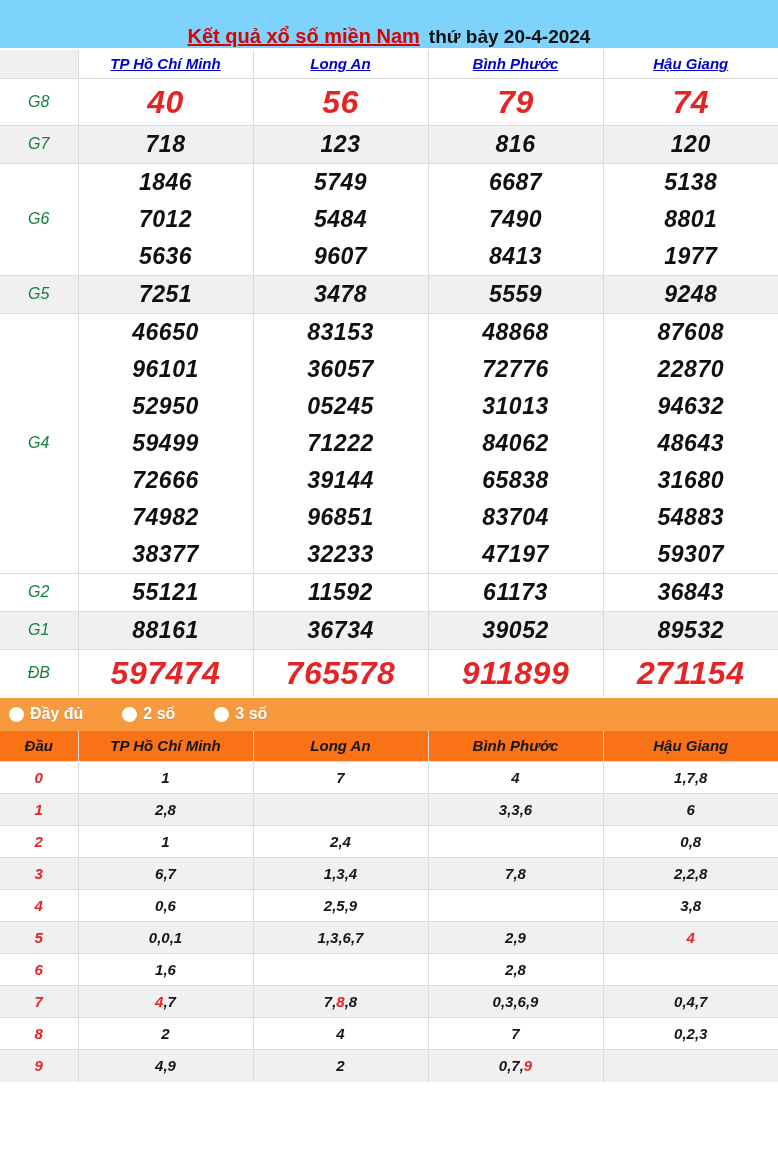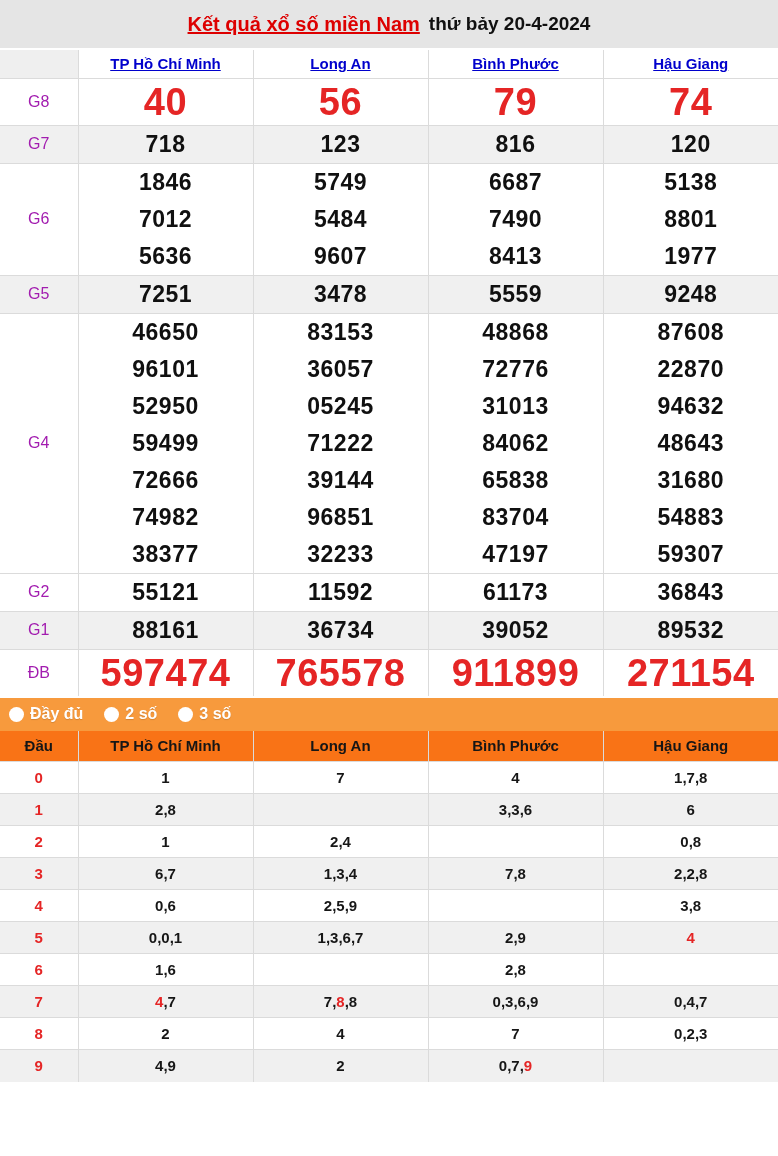--- a/index.html
+++ b/index.html
@@ -6,24 +6,24 @@
   html,body { background:#fff; }
   body {
     width:778px;
     font-family:"Liberation Sans","DejaVu Sans",sans-serif;
     color:#111;
   }
   .page { width:778px; }
 
   
   .title-bar {
-    background:#e5e5e5;
+    background:#7dd3fc;
     height:50px;
     display:flex;
-    align-items:center;
+    align-items:flex-end;
     justify-content:center;
     gap:9px;
     border-bottom:2px solid #fff;
   }
   .title-link {
     color:#DD0000;
     font-weight:bold;
     font-size:20px;
     text-decoration:underline;
     cursor:pointer;
@@ -33,20 +33,21 @@
     font-weight:bold;
     font-size:19px;
   }
 
   
   table {
     width:778px;
     border-collapse:collapse;
     border-style:hidden;           
     table-layout:fixed;
+    font-style:italic;
   }
   td, th { border:1px solid #DBDBDB; text-align:center; vertical-align:middle; padding:0; }
   col.c-label { width:78px; }
   col.c-prov  { width:175px; }
   tr.stripe { background:#F0F0F0;margin-left:36px; }
 
   
   .main-table th {
     height:28px;
     background:#fff;
@@ -55,45 +56,45 @@
   }
   .main-table th.corner { background:#EFEFEF; }
   .main-table th a, .prov-link {
     color:#0000CC;
     text-decoration:underline;
     cursor:pointer;
   }
   .main-table td.label-cell {
     font-size:16px;
     font-weight:normal;
-    color:#a21caf;
+    color:#15803d;
   }
   .main-table .num {
     font-size:23px;
     font-weight:bold;
     color:#101010;
     line-height:37px;
     letter-spacing:0.5px;
   }
   .main-table tr.highlight .num {
     color:#E52525;
-    font-size:38px;
+    font-size:32px;
     line-height:46px;
     border-radius:14px;
   }
 
   
   .filter-bar {
     margin-top:2px;
     height:33px;
     background:#F79A3D;
     display:flex;
     align-items:center;
     padding-left:9px;
-    gap:21px;
+    gap:39px;
   }
   .filter-option {
     display:flex;
     align-items:center;
     cursor:pointer;
   }
   .radio-circle {
     width:15px; height:15px;
     border-radius:50%;
     background:#fff;

